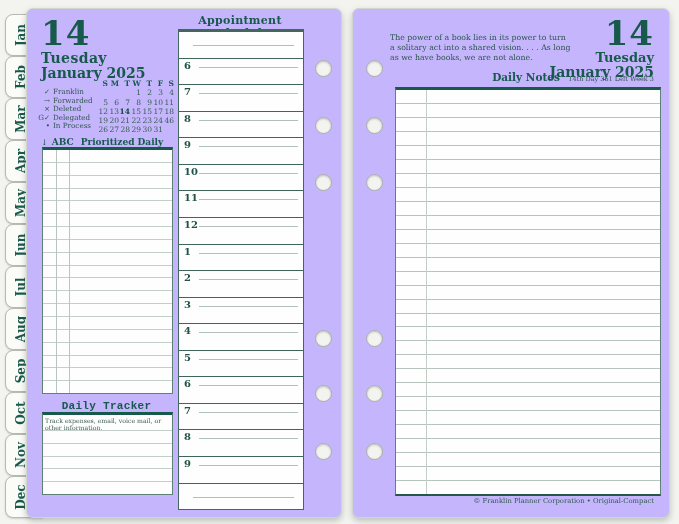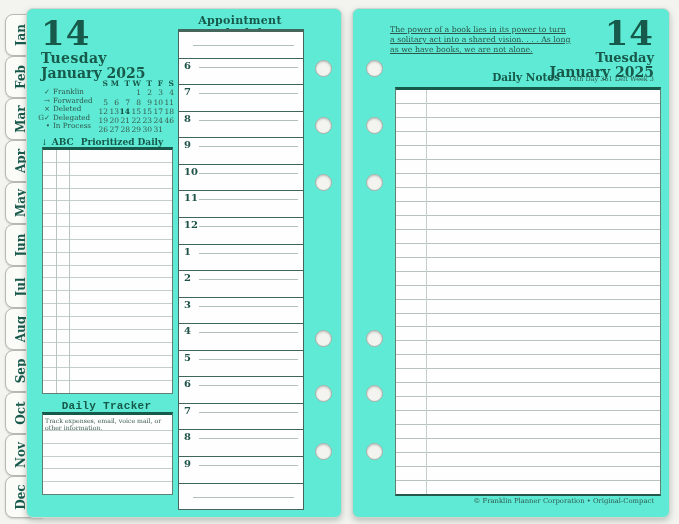--- a/index.html
+++ b/index.html
@@ -5,21 +5,21 @@
   html,body{margin:0;padding:0;}
   .canvas{position:relative;width:679px;height:524px;background:#f3f4f0;overflow:hidden;
           font-family:"DejaVu Serif","Liberation Serif",serif;color:#175a4b;}
   
   .tab{position:absolute;left:5px;width:36px;height:40px;background:#fbfbf8;
        border:1px solid #b6bab2;border-radius:8px 0 0 8px;box-shadow:0 1px 2px rgba(0,0,0,.15);}
   .tab-label{position:absolute;left:-5px;top:0;width:40px;height:40px;display:flex;
        align-items:center;justify-content:center;transform:rotate(-90deg);
        font-weight:bold;font-size:12px;color:#175a4b;}
   
-  .page{position:absolute;top:8px;height:508px;background:#5eead4;border:1px solid #d0d5cd;
+  .page{position:absolute;top:8px;height:508px;background:#c4b5fd;border:1px solid #d0d5cd;
         border-radius:7px;box-shadow:0 3px 6px rgba(90,100,90,.35);}
   .page-left{left:26px;width:314px;}
   .page-right{left:352px;width:316px;}
   .hole{position:absolute;width:15px;height:15px;border-radius:50%;background:#f3f4f0;
         border:1px solid #a9ada6;box-shadow:inset 0 1px 2px rgba(0,0,0,.2);z-index:5;}
   
   .lp-day{position:absolute;left:14px;top:4px;font-size:34px;font-weight:bold;letter-spacing:1px;}
   .lp-weekday{position:absolute;left:14px;top:41px;font-size:14px;font-weight:bold;letter-spacing:.4px;}
   .lp-monthyear{position:absolute;left:14px;top:56px;font-size:14px;font-weight:bold;}
   
@@ -54,21 +54,21 @@
   .tracker-rows div:last-child{border-bottom:none;}
   
   .sched-title{left:151px;top:5px;width:124px;}
   .sched-box{left:151px;top:20px;width:124px;height:477px;display:flex;flex-direction:column;border-color:#44665c;}
   .sched-block{position:relative;flex:1;}
   .sched-block + .sched-block{border-top:1px solid #3f665a;}
   .sched-hour{position:absolute;left:5px;top:1px;font-size:10px;font-weight:bold;color:#20544a;}
   .sched-line{position:absolute;left:20px;right:5px;top:8px;border-top:1px solid #b0bfb8;}
   .sched-line.blank{left:14px;right:9px;top:13px;}
   
-  .quote{position:absolute;left:37px;top:16px;font-size:7.8px;line-height:10px;color:#2d574b;text-decoration:underline;}
+  .quote{position:absolute;left:37px;top:24px;font-size:7.8px;line-height:10px;color:#2d574b;}
   .rp-day{position:absolute;right:15px;top:4px;font-size:34px;font-weight:bold;letter-spacing:1px;text-align:right;}
   .rp-weekday{position:absolute;right:15px;top:41px;font-size:13px;font-weight:bold;text-align:right;}
   .rp-monthyear{position:absolute;right:15px;top:55px;font-size:14px;font-weight:bold;text-align:right;}
   .notes-title{position:absolute;left:128px;top:62px;width:90px;text-align:center;font-size:10.5px;font-weight:bold;}
   .stats{position:absolute;right:15px;top:66px;font-size:6.5px;color:#2f574c;}
   .stats span{}
   .notes-box{left:42px;top:78px;width:264px;height:404px;display:flex;flex-direction:column;border-bottom:2px solid #25584c;}
   .notes-box div.nrow{flex:1;border-bottom:1px solid #b7c3bd;}
   .notes-box div.nrow:last-child{border-bottom:none;}
   .notes-margin{position:absolute;left:30px;top:0;bottom:0;width:0;border-left:1px solid #c3cec8;}

